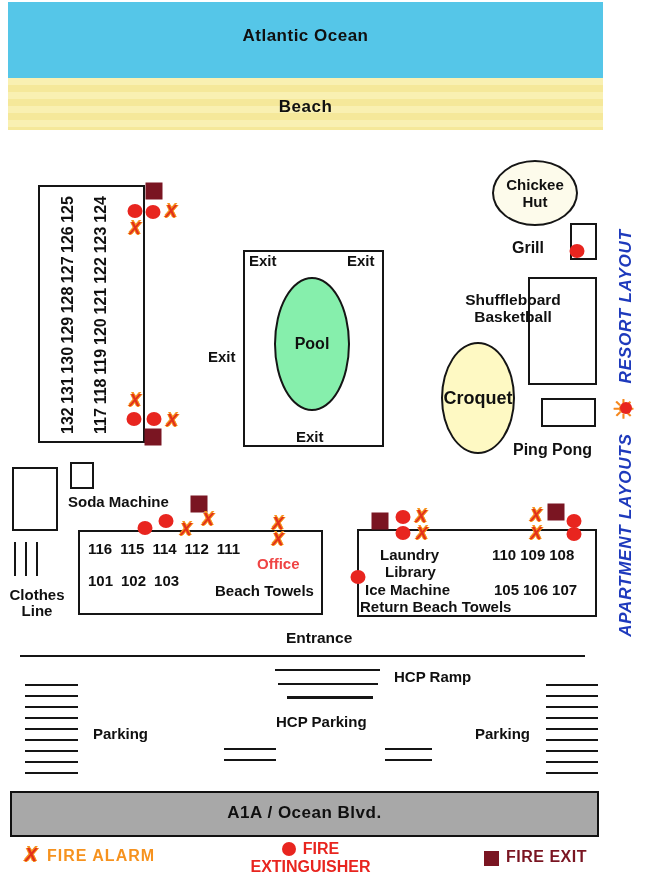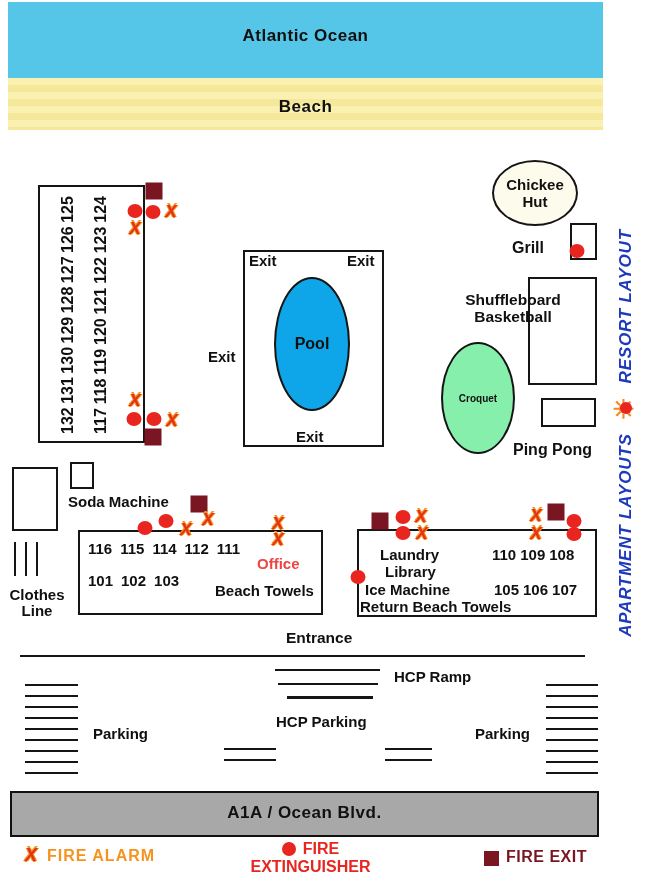--- a/index.html
+++ b/index.html
@@ -87,38 +87,38 @@
       <span>123</span>
       <span>124</span>
     </div>
 
 
   <div class="rect" style="left:243px; top:250px; width:141px; height:197px;"></div>
   <div class="lbl" style="left:249px; top:252px; font-size:15px;">Exit</div>
   <div class="lbl" style="left:347px; top:252px; font-size:15px;">Exit</div>
   <div class="lbl" style="left:208px; top:348px; font-size:15px;">Exit</div>
   <div class="lbl" style="left:296px; top:428px; font-size:15px;">Exit</div>
-  <div class="ellipse" style="left:274px; top:277px; width:76px; height:134px; background:#0ea5e9; font-size:16px;">
+  <div class="ellipse" style="left:274px; top:277px; width:76px; height:134px; background:#86efac; font-size:16px;">
     <span>Pool</span>
   </div>
 
   <div class="ellipse" style="left:492px; top:160px; width:86px; height:66px; background:#fdfbeb; font-size:15px; line-height:17px;text-align:center;">
     <span style="width:62px;">Chickee Hut</span>
   </div>
 
   <div class="lbl" style="left:512px; top:239px; font-size:16px;">Grill</div>
   <div class="rect" style="left:570px; top:223px; width:27px; height:37px;"></div>
 
   <div class="rect" style="left:528px; top:277px; width:69px; height:108px;"></div>
   <div class="lbl" style="left:447px; top:291px; width:132px; text-align:center; font-size:15.5px; line-height:17px; background:transparent;">
     <span style="display:block;">Shuffleboard</span>
     <span style="display:block;">Basketball</span>
   </div>
 
-  <div class="ellipse" style="left:441px; top:342px; width:74px; height:112px; background:#86efac; font-size:10px;text-align:center;">
+  <div class="ellipse" style="left:441px; top:342px; width:74px; height:112px; background:#fef9c3; font-size:18px;text-align:center;">
     <span>Croquet</span>
   </div>
 
   <div class="rect" style="left:541px; top:398px; width:55px; height:29px;"></div>
   <div class="lbl" style="left:513px; top:441px; font-size:16px;">Ping Pong</div>
 
   <div class="rect" style="left:12px; top:467px; width:46px; height:64px;"></div>
   <div class="rect" style="left:70px; top:462px; width:24px; height:27px;"></div>
   <div class="lbl" style="left:68px; top:493px; font-size:15px;">Soda Machine</div>
 

